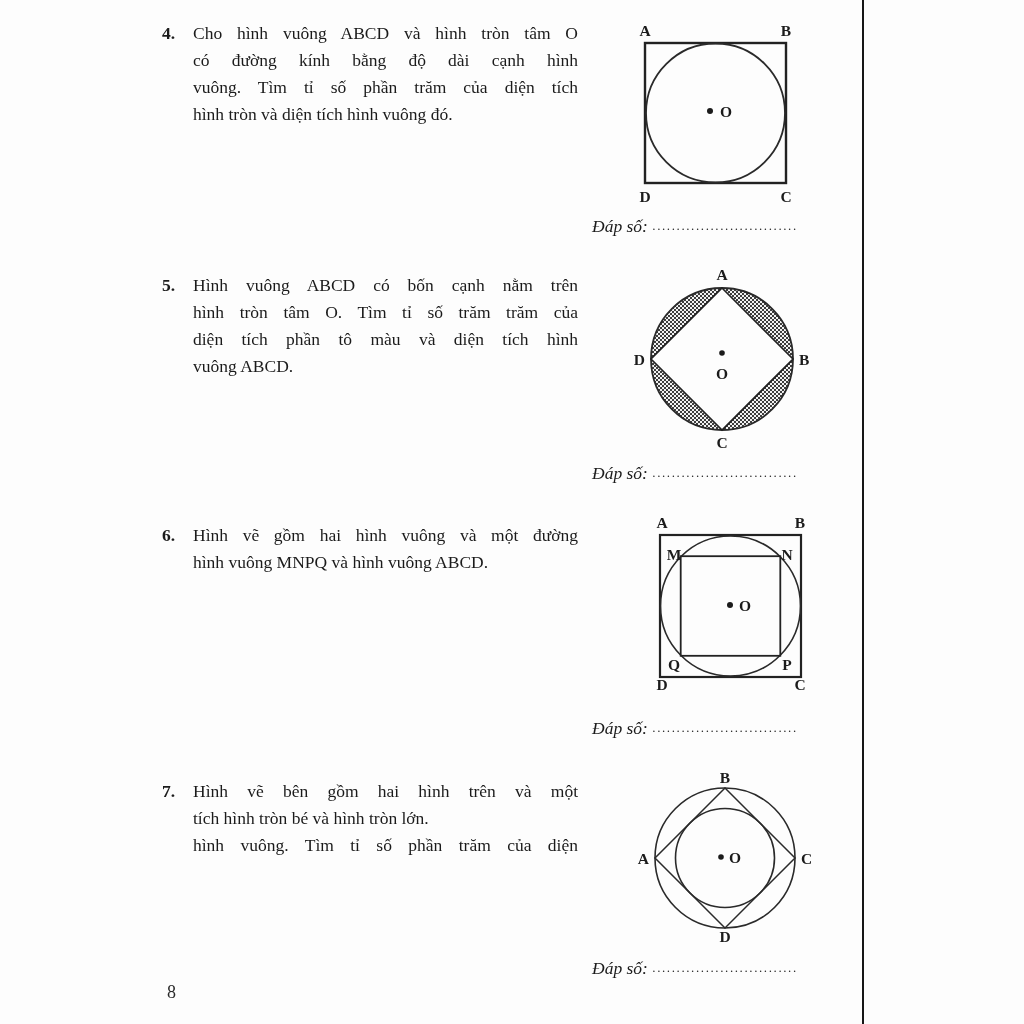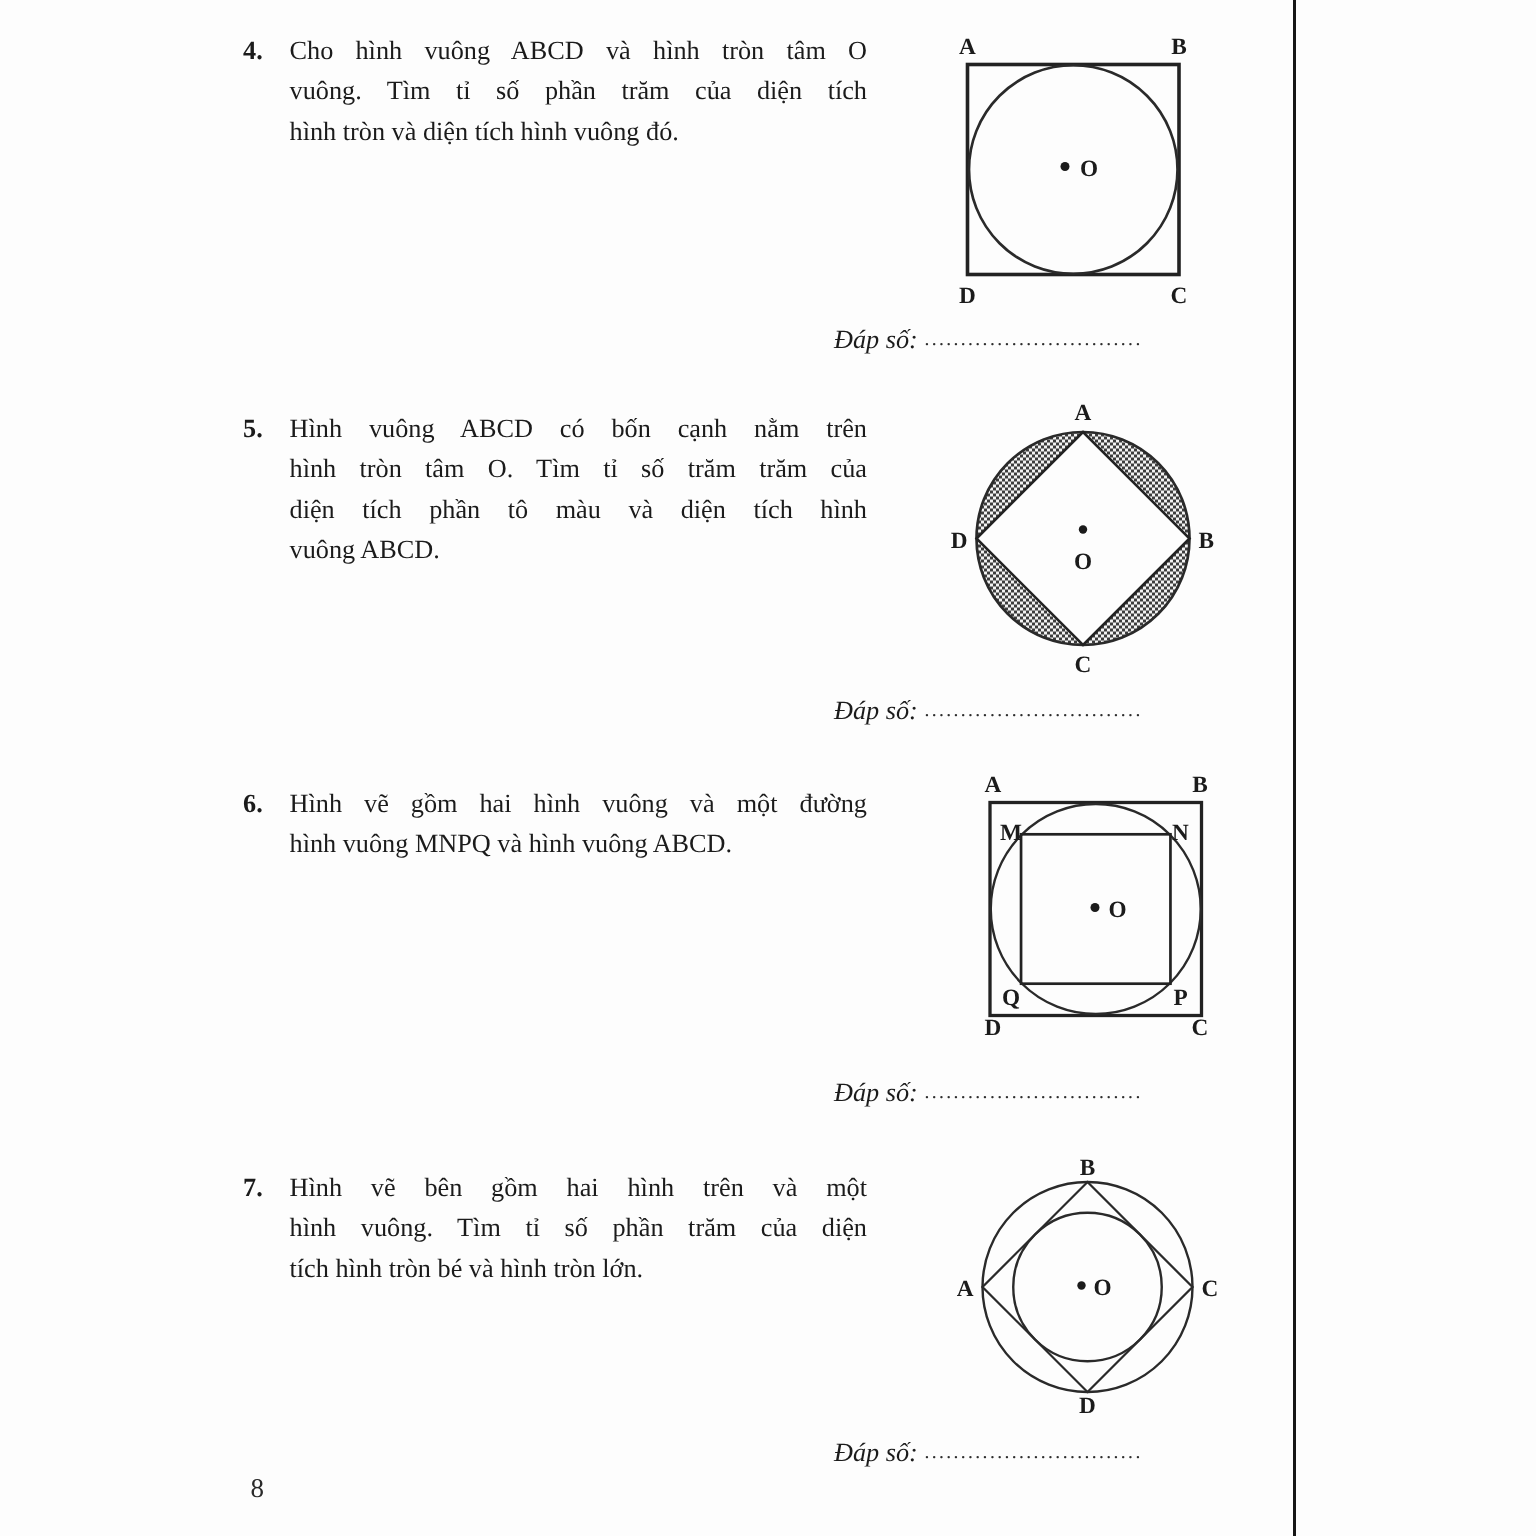--- a/index.html
+++ b/index.html
@@ -6,35 +6,36 @@
   .page{
     position:relative;width:1024px;height:1024px;background:#fdfdfd;
     font-family:"Liberation Serif", serif;color:#1b1b1b;overflow:hidden;
   }
   .edge-rule{position:absolute;left:862px;top:0;width:2px;height:1024px;background:#161616;}
   .problem{position:absolute;left:162px;width:416px;display:flex;}
   .pnum{width:31px;flex:0 0 31px;font-weight:bold;font-size:17.5px;line-height:27px;}
   .plines{flex:1;}
   .pline{font-size:17.5px;line-height:27px;text-align:justify;text-justify:inter-word;}
   .pline.jl{text-align-last:justify;}
-  .answer{position:absolute;left:556px;font-style:italic;font-size:17.5px;white-space:nowrap;}
+  .answer{position:absolute;left:592px;font-style:italic;font-size:17.5px;white-space:nowrap;}
   .answer .dots{font-style:normal;font-size:13px;letter-spacing:1.6px;color:#2c2c2c;vertical-align:2px;}
   .fig{position:absolute;overflow:visible;}
   .fig text{font-family:"Liberation Serif", serif;font-size:15.5px;font-weight:bold;fill:#1b1b1b;}
   .pageno{position:absolute;left:167px;top:982px;font-size:18px;color:#2a2a2a;}
 </style>
 </head>
 <body>
 
 <div class="page">
 
   <div class="problem" style="top:20px">
     <div class="pnum">4.</div>
     <div class="plines">
       <div class="pline jl">Cho hình vuông ABCD và hình tròn tâm O</div>
+      <div class="pline jl">có đường kính bằng độ dài cạnh hình</div>
       <div class="pline jl">vuông. Tìm tỉ số phần trăm của diện tích</div>
       <div class="pline">hình tròn và diện tích hình vuông đó.</div>
     </div>
   </div>
 
   <svg class="fig" style="left:600px;top:8px" width="230" height="200" viewBox="0 0 230 200">
     <rect x="45" y="35" width="141" height="140" fill="none" stroke="#222222" stroke-width="2.4"></rect>
     <circle cx="115.5" cy="105" r="69.5" fill="none" stroke="#2a2a2a" stroke-width="1.8"></circle>
     <text x="45" y="28" text-anchor="middle">A</text>
     <text x="186" y="28" text-anchor="middle">B</text>
@@ -108,22 +109,22 @@
 
   <div class="answer" style="top:718px">
     <span>Đáp số:</span>
     <span class="dots">..............................</span>
   </div>
 
   <div class="problem" style="top:778px">
     <div class="pnum">7.</div>
     <div class="plines">
       <div class="pline jl">Hình vẽ bên gồm hai hình trên và một</div>
+      <div class="pline">tích hình tròn bé và hình tròn lớn.</div>
       <div class="pline jl">hình vuông. Tìm tỉ số phần trăm của diện</div>
-      <div class="pline">tích hình tròn bé và hình tròn lớn.</div>
     </div>
   </div>
 
   <svg class="fig" style="left:640px;top:772px" width="200" height="190" viewBox="0 0 200 190">
     <circle cx="85" cy="86" r="70" fill="none" stroke="#2a2a2a" stroke-width="1.6"></circle>
     <polygon points="85,16 155,86 85,156 15,86" fill="none" stroke="#2a2a2a" stroke-width="1.5"></polygon>
     <circle cx="85" cy="86" r="49.5" fill="none" stroke="#2a2a2a" stroke-width="1.6"></circle>
     <text x="85" y="11" text-anchor="middle">B</text>
     <text x="9" y="92" text-anchor="end">A</text>
     <text x="161" y="92" text-anchor="start">C</text>

